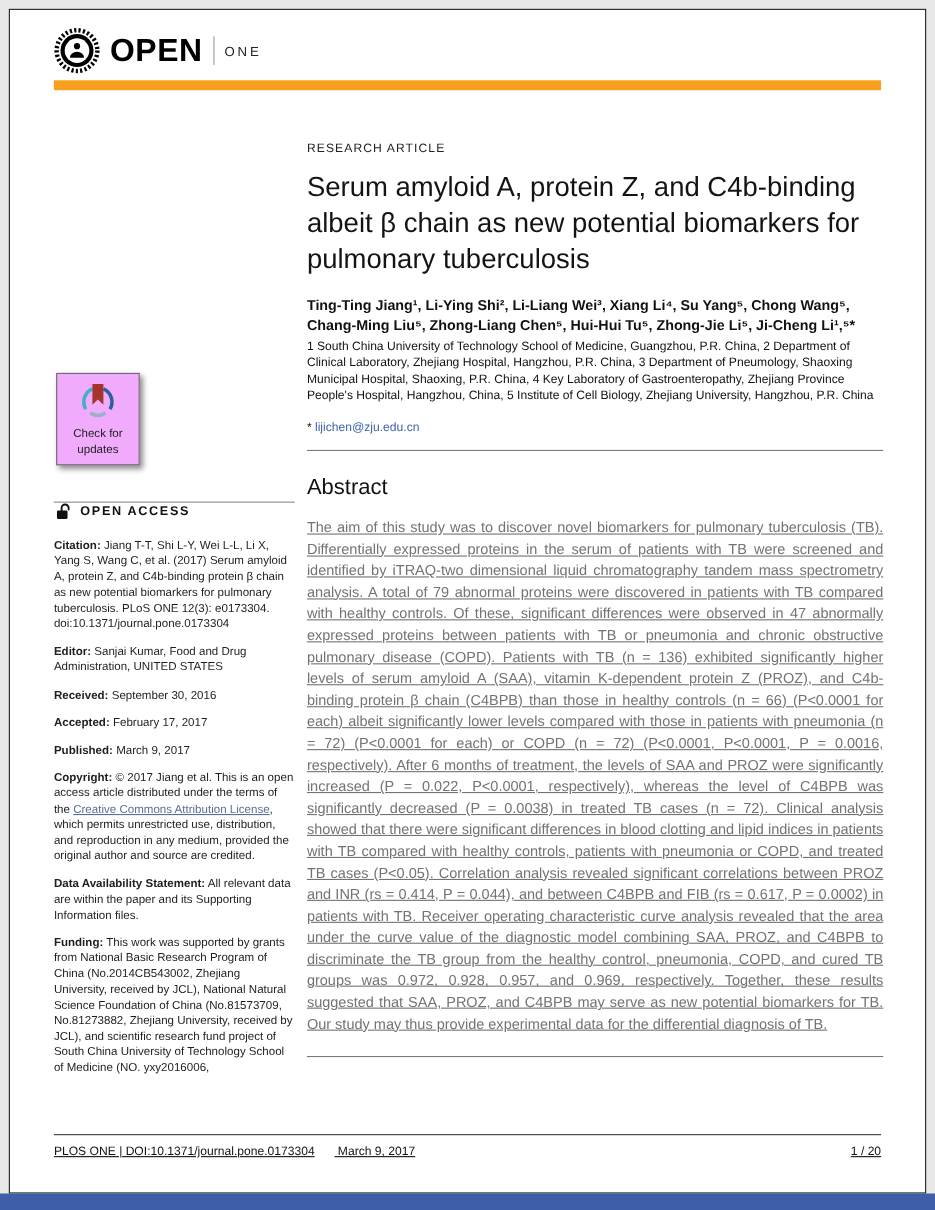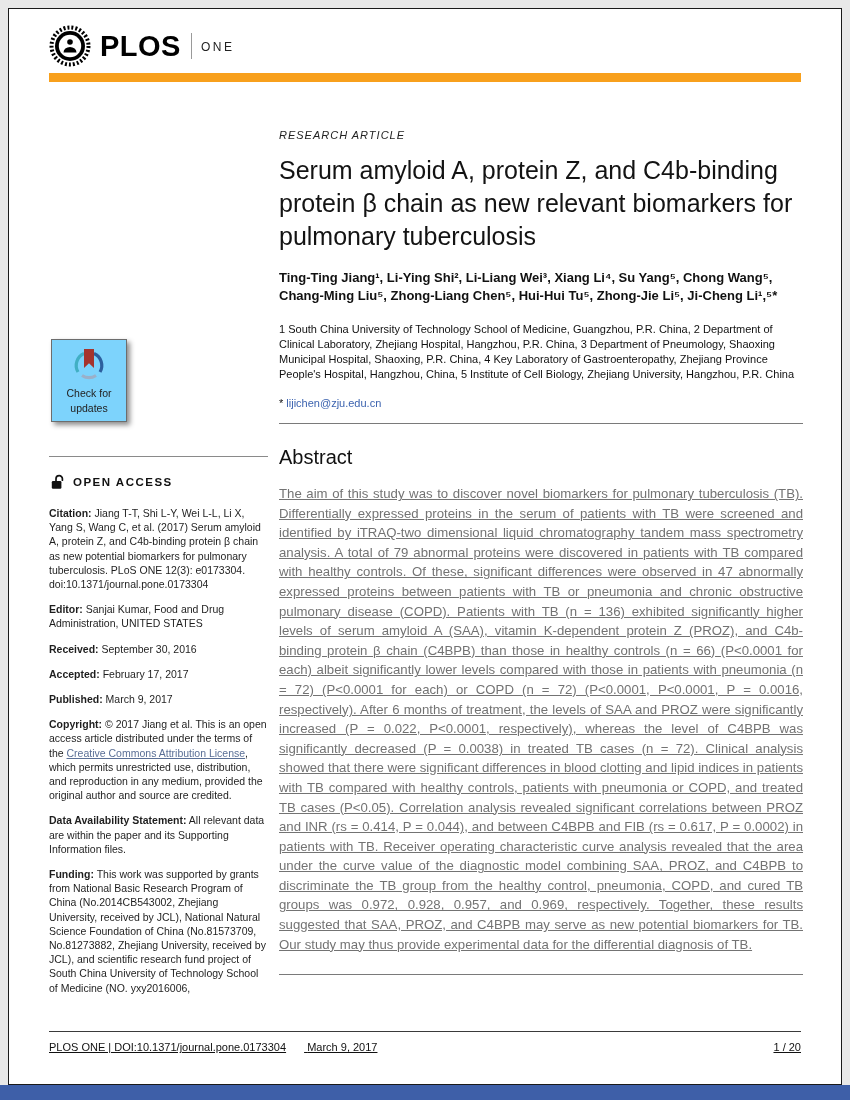--- a/index.html
+++ b/index.html
@@ -17,41 +17,41 @@
   
   .masthead { position: absolute; left: 40px; top: 16px; display: flex; align-items: center; }
   .logo-circle { display: block; }
   .brand { font-size: 29px; font-weight: bold; letter-spacing: 0.5px; color: #000; margin-left: 9px; }
   .brand-sep { width: 1px; height: 26px; background: #9a9a9a; margin: 0 9px 0 10px; }
   .brand-sub { font-size: 12px; font-weight: normal; letter-spacing: 2.5px; color: #222; margin-top: 2px; }
   .orange-bar { position: absolute; left: 40px; top: 64px; width: 752px; height: 9px; background: #F8A01C; }
 
   
   .main { position: absolute; left: 270px; top: 120px; width: 524px; }
-  .kicker { font-size: 11px; letter-spacing: 1px; color: #222; margin: 0 0 13px 0; font-style: italic; }
+  .kicker { font-size: 11px; letter-spacing: 1px; color: #222; margin: 0 0 13px 0; }
   .title { font-size: 25px; line-height: 33px; font-weight: 400; color: #131313; margin: 0 0 16px 0; }
-  .authors { font-size: 13px; font-weight: bold; line-height: 18px; margin: 0 0 17px 0; }
+  .authors { font-size: 13px; font-weight: bold; line-height: 18px; margin: 0 0 3px 0; }
   .affils { font-size: 11px; line-height: 15px; margin: 0 0 15px 0; }
   .corr { font-size: 11px; margin: 0 0 12px 0; }
   .email { color: #3C63AF; text-decoration: none; }
   .rule { border: none; border-top: 1px solid #7a7a7a; margin: 14px 0 0 0; }
   .abstract-h { font-size: 20px; font-weight: 500; margin: 22px 0 15px 0; color: #111; }
   .abstract-p { font-size: 13.2px; line-height: 19.6px; text-align: justify; margin: 5px 0 20px 0; color: #737373; text-decoration: underline; }
 
   
   .badge {
     position: absolute; left: 42px; top: 330px; width: 76px;
-    background: #7dd3fc; border: 1px solid #6d6d6d;
+    background: #f0abfc; border: 1px solid #6d6d6d;
     box-shadow: 3px 3px 5px rgba(0,0,0,0.45);
     text-align: center; padding: 7px 4px 6px 4px;
   }
   .badge-text { font-size: 10.5px; line-height: 13px; color: #222; margin-top: 2px; }
   .side {
     position: absolute; left: 40px; top: 447px; width: 219px;
-    border-top: 1px solid #8a8a8a; padding-top: 17px;
+    border-top: 1px solid #8a8a8a; 
   }
   .oa-row { display: flex; align-items: center; margin: 0 0 16px 2px; }
   .oa-label { font-size: 11.5px; font-weight: bold; letter-spacing: 1.5px; margin-left: 8px; color: #111; }
   .side-p { font-size: 10.5px; line-height: 14.2px; color: #1e1e1e; margin: 0 0 11px 0; }
   .side-p .lbl { font-weight: bold; }
   .cc-link { color: #5a6f96; text-decoration: underline; text-align: right; }
 
   
   .footer {
     position: absolute; left: 40px; top: 1022px; width: 752px;
@@ -68,21 +68,21 @@
 <div class="page">
 
   <div class="masthead">
     <svg class="logo-circle" width="42" height="42" viewBox="0 0 42 42">
       <circle cx="21" cy="21" r="18.5" fill="none" stroke="#000" stroke-width="4" stroke-dasharray="2 2"></circle>
       <circle cx="21" cy="21" r="15" fill="#000"></circle>
       <circle cx="21" cy="21" r="11.2" fill="#fff"></circle>
       <circle cx="21" cy="17" r="2.8" fill="#000"></circle>
       <path d="M14.5 27.5 a6.5 5.5 0 0 1 13 0 z" fill="#000"></path>
     </svg>
-    <span class="brand">PLOS</span>
+    <span class="brand">OPEN</span>
     <span class="brand-sep"></span>
     <span class="brand-sub">ONE</span>
   </div>
   <div class="orange-bar"></div>
 
   <div class="badge">
     <svg width="36" height="34" viewBox="0 0 36 34">
       <path d="M7 25 A13 13 0 0 1 13 6.5" stroke="#41AFC4" stroke-width="3.2" fill="none"></path>
       <path d="M23 6.5 A13 13 0 0 1 29 25" stroke="#2C5F9E" stroke-width="3.2" fill="none"></path>
       <path d="M11 28.5 A13 13 0 0 0 25 28.5" stroke="#9bb0c9" stroke-width="3.2" fill="none"></path>
@@ -113,21 +113,21 @@
 
     <p class="side-p"><span class="lbl">Copyright:</span><span> © 2017 Jiang et al. This is an open access article distributed under the terms of the </span><a href="#" class="cc-link">Creative Commons Attribution License</a><span>, which permits unrestricted use, distribution, and reproduction in any medium, provided the original author and source are credited.</span></p>
 
     <p class="side-p"><span class="lbl">Data Availability Statement:</span><span> All relevant data are within the paper and its Supporting Information files.</span></p>
 
     <p class="side-p"><span class="lbl">Funding:</span><span> This work was supported by grants from National Basic Research Program of China (No.2014CB543002, Zhejiang University, received by JCL), National Natural Science Foundation of China (No.81573709, No.81273882, Zhejiang University, received by JCL), and scientific research fund project of South China University of Technology School of Medicine (NO. yxy2016006,</span></p>
   </div>
 
   <div class="main">
     <div class="kicker">RESEARCH ARTICLE</div>
-    <h1 class="title">Serum amyloid A, protein Z, and C4b-binding protein β chain as new relevant biomarkers for pulmonary tuberculosis</h1>
+    <h1 class="title">Serum amyloid A, protein Z, and C4b-binding albeit β chain as new potential biomarkers for pulmonary tuberculosis</h1>
     <p class="authors">Ting-Ting Jiang¹, Li-Ying Shi², Li-Liang Wei³, Xiang Li⁴, Su Yang⁵, Chong Wang⁵, Chang-Ming Liu⁵, Zhong-Liang Chen⁵, Hui-Hui Tu⁵, Zhong-Jie Li⁵, Ji-Cheng Li¹,⁵*</p>
     <p class="affils">1 South China University of Technology School of Medicine, Guangzhou, P.R. China, 2 Department of Clinical Laboratory, Zhejiang Hospital, Hangzhou, P.R. China, 3 Department of Pneumology, Shaoxing Municipal Hospital, Shaoxing, P.R. China, 4 Key Laboratory of Gastroenteropathy, Zhejiang Province People's Hospital, Hangzhou, China, 5 Institute of Cell Biology, Zhejiang University, Hangzhou, P.R. China</p>
     <p class="corr"><span>*</span> <a href="#" class="email">lijichen@zju.edu.cn</a></p>
 
     <hr class="rule">
     <h2 class="abstract-h">Abstract</h2>
     <p class="abstract-p">The aim of this study was to discover novel biomarkers for pulmonary tuberculosis (TB). Differentially expressed proteins in the serum of patients with TB were screened and identified by iTRAQ-two dimensional liquid chromatography tandem mass spectrometry analysis. A total of 79 abnormal proteins were discovered in patients with TB compared with healthy controls. Of these, significant differences were observed in 47 abnormally expressed proteins between patients with TB or pneumonia and chronic obstructive pulmonary disease (COPD). Patients with TB (n = 136) exhibited significantly higher levels of serum amyloid A (SAA), vitamin K-dependent protein Z (PROZ), and C4b-binding protein β chain (C4BPB) than those in healthy controls (n = 66) (P&lt;0.0001 for each) albeit significantly lower levels compared with those in patients with pneumonia (n = 72) (P&lt;0.0001 for each) or COPD (n = 72) (P&lt;0.0001, P&lt;0.0001, P = 0.0016, respectively). After 6 months of treatment, the levels of SAA and PROZ were significantly increased (P = 0.022, P&lt;0.0001, respectively), whereas the level of C4BPB was significantly decreased (P = 0.0038) in treated TB cases (n = 72). Clinical analysis showed that there were significant differences in blood clotting and lipid indices in patients with TB compared with healthy controls, patients with pneumonia or COPD, and treated TB cases (P&lt;0.05). Correlation analysis revealed significant correlations between PROZ and INR (rs = 0.414, P = 0.044), and between C4BPB and FIB (rs = 0.617, P = 0.0002) in patients with TB. Receiver operating characteristic curve analysis revealed that the area under the curve value of the diagnostic model combining SAA, PROZ, and C4BPB to discriminate the TB group from the healthy control, pneumonia, COPD, and cured TB groups was 0.972, 0.928, 0.957, and 0.969, respectively. Together, these results suggested that SAA, PROZ, and C4BPB may serve as new potential biomarkers for TB. Our study may thus provide experimental data for the differential diagnosis of TB.</p>
     <hr class="rule">
   </div>
 

